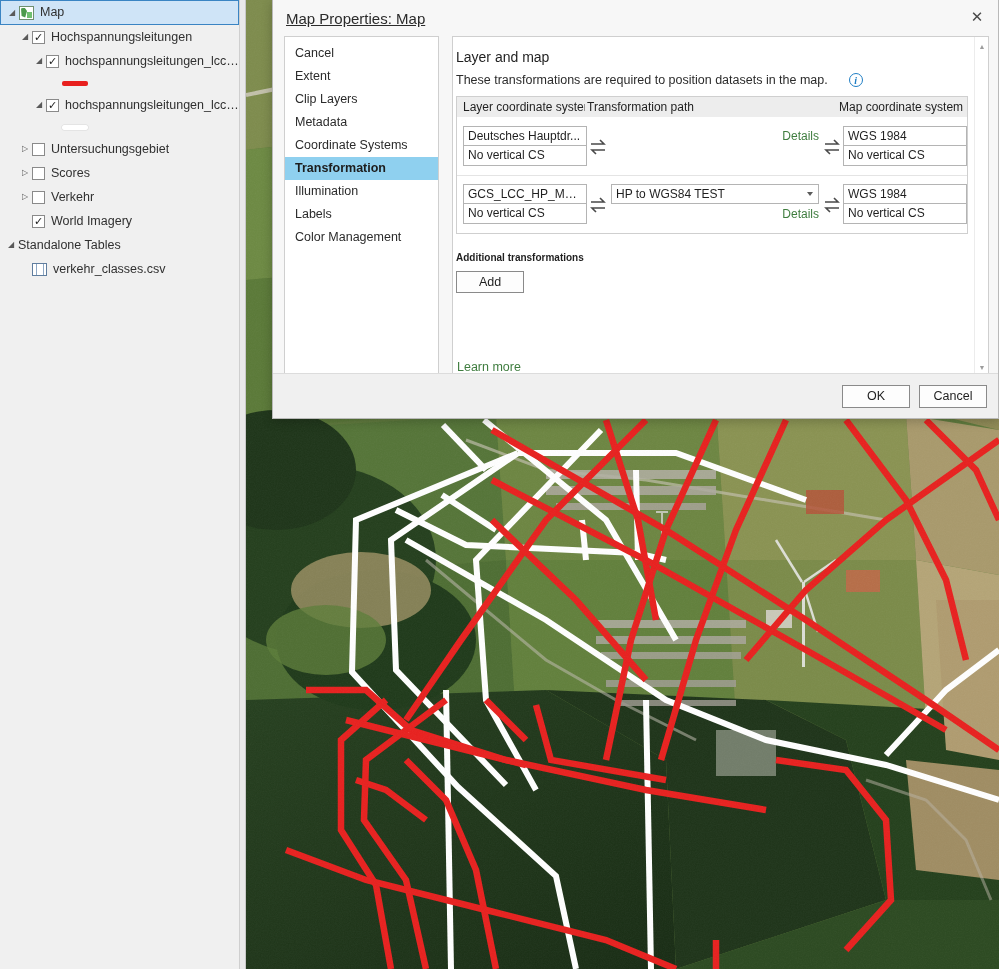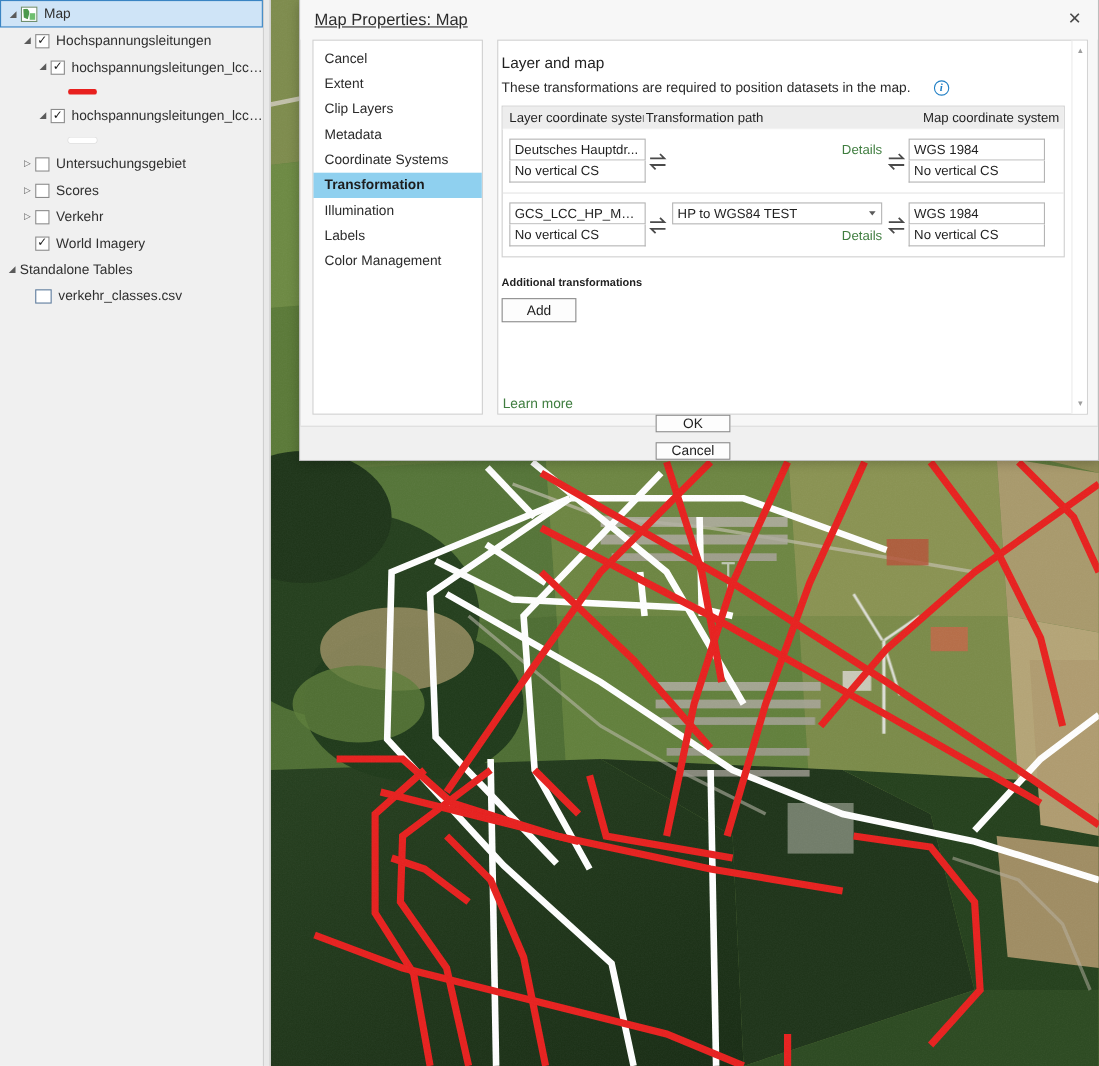--- a/index.html
+++ b/index.html
@@ -155,21 +155,21 @@
   #xform-table { border: 1px solid #cfcfcf; background: #fff; box-sizing: border-box; }
   .xhead {
     display: flex; background: #ededed; height: 20px; align-items: center;
     font-size: 12px; color: #1f1f1f; border-bottom: 1px solid #ffffff;
   }
   .xhead .h1 { width: 128px; padding-left: 6px; box-sizing: border-box; overflow: hidden; white-space: nowrap; }
   .xhead .h2 { flex: 1; padding-left: 2px; box-sizing: border-box; }
   .xhead .h3 { width: 128px; box-sizing: border-box; white-space: nowrap; }
 
   .xrow {
-    display: flex; align-items: flex-start; padding: 8px 17px 8px 6px;
+    display: flex; align-items: flex-start; padding: 8px 0 8px 6px;
     border-bottom: 1px solid #e4e4e4;
   }
   .xrow:last-child { border-bottom: none; }
   .stack { display: flex; flex-direction: column; }
   .fld {
     border: 1px solid #b4b4b4; background: #fff; height: 20px; line-height: 18px;
     font-size: 12px; color: #1f1f1f; padding: 0 4px; box-sizing: border-box;
     white-space: nowrap; overflow: hidden; text-overflow: ellipsis;
   }
   .fld + .fld { border-top: none; }
@@ -206,24 +206,24 @@
   #add-button { display:block; }
 
   #learn-more-wrap {
     position: absolute; left: 4px; bottom: 2px;
   }
   #learn-more {
     font-size: 12.5px; color: #3f7d3f; cursor: pointer; text-decoration: none;
   }
 
   #dialog-footer {
-    position: absolute; left: 0; right: 0; bottom: 0; height: 31px;
+    position: absolute; left: 0; right: 0; bottom: 0; height: 45px;
     background: #f0f0f0; border-top: 1px solid #dcdcdc;
     display: flex; align-items: center; justify-content: flex-end;
-    padding-right: 11px; gap: 9px; box-sizing: border-box; flex-direction: column;
+    padding-right: 11px; gap: 9px; box-sizing: border-box;
   }
   .footer-btn { min-width: 68px; height: 23px; }
 </style>
 </head>
 <body>
 
 <div id="root">
 
   <div id="map-canvas">
     <svg viewBox="0 0 753 969" preserveAspectRatio="none">

